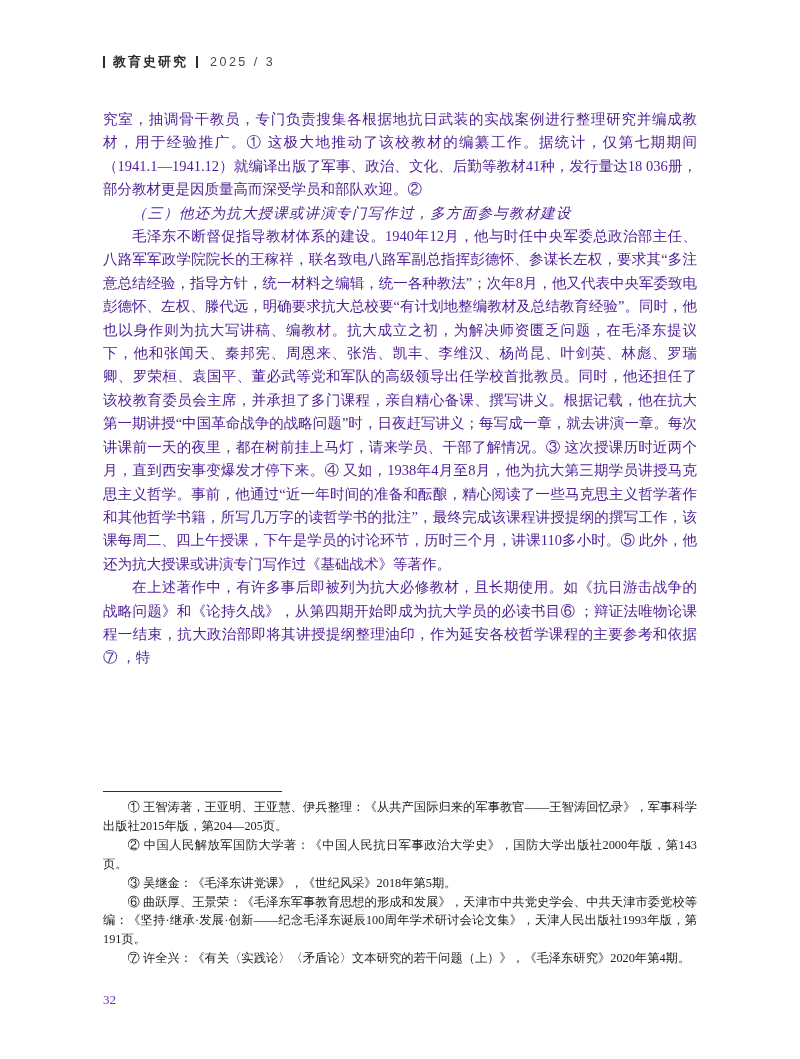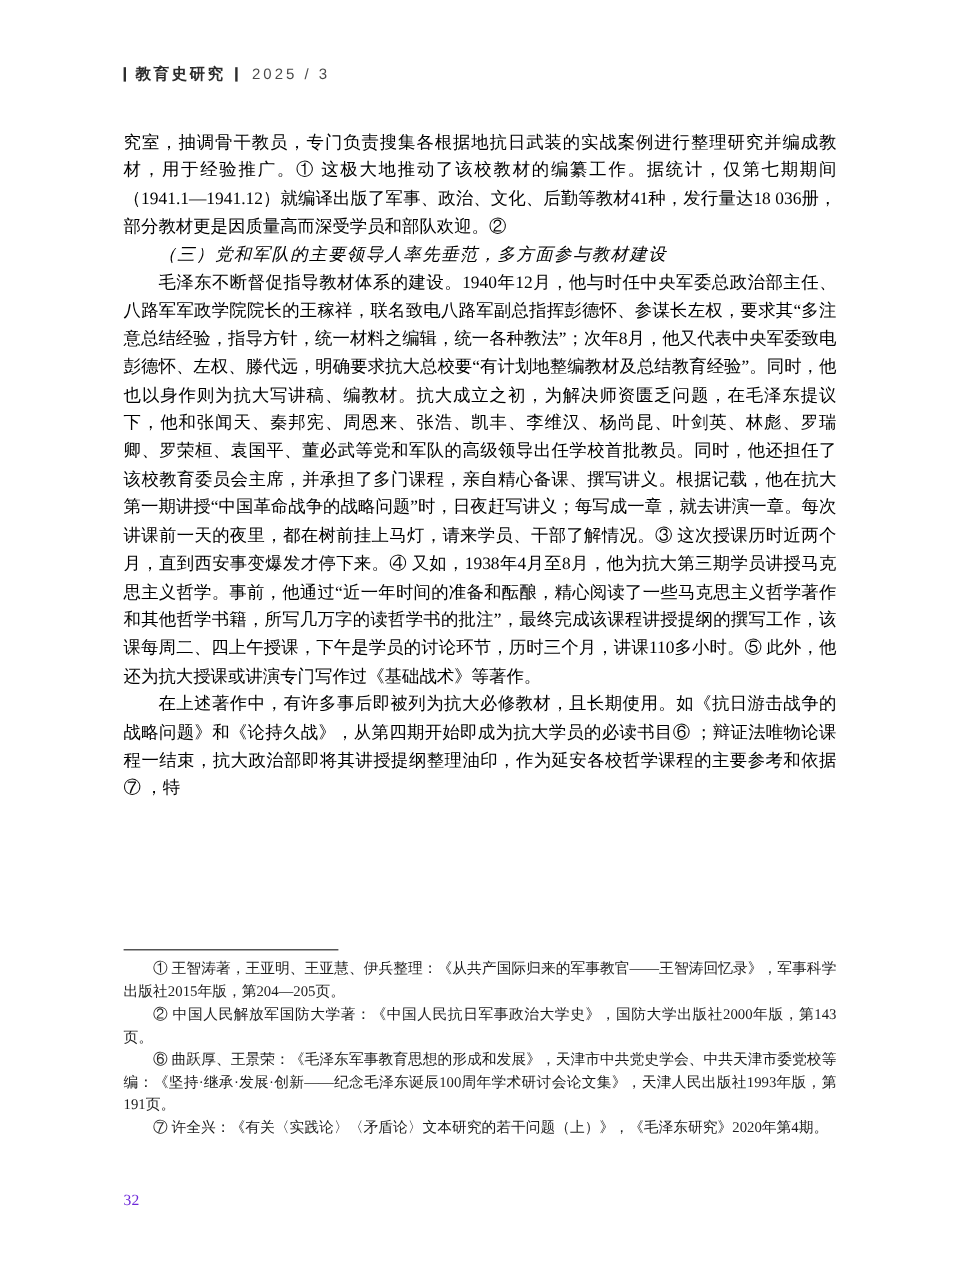--- a/index.html
+++ b/index.html
@@ -42,21 +42,21 @@
   }
   
   .article {
     position: absolute;
     left: 103px;
     top: 108px;
     width: 594px;
     font-size: 14.5px;
     line-height: 23.4px;
     text-align: justify;
-    color: #000000;
+    color: #4c1d95;
   }
   .article p { margin: 0; }
   .bp.indent { text-indent: 2em; }
   .bp.first { text-indent: 0; }
   .bp.heading {
     text-indent: 2em;
     font-style: italic;
     letter-spacing: 1.2px;
   }
   
@@ -96,30 +96,31 @@
 
   <header class="running-header">
     <span class="hbar"></span>
     <span class="journal-title">教育史研究</span>
     <span class="hbar"></span>
     <span class="issue-number">2025 / 3</span>
   </header>
 
   <main class="article">
     <p class="bp first">究室，抽调骨干教员，专门负责搜集各根据地抗日武装的实战案例进行整理研究并编成教材，用于经验推广。① 这极大地推动了该校教材的编纂工作。据统计，仅第七期期间（1941.1—1941.12）就编译出版了军事、政治、文化、后勤等教材41种，发行量达18 036册，部分教材更是因质量高而深受学员和部队欢迎。②</p>
-    <p class="bp heading">（三）党和军队的主要领导人率先垂范，多方面参与教材建设</p>
+    <p class="bp heading">（三）他还为抗大授课或讲演专门写作过，多方面参与教材建设</p>
     <p class="bp indent">毛泽东不断督促指导教材体系的建设。1940年12月，他与时任中央军委总政治部主任、八路军军政学院院长的王稼祥，联名致电八路军副总指挥彭德怀、参谋长左权，要求其“多注意总结经验，指导方针，统一材料之编辑，统一各种教法”；次年8月，他又代表中央军委致电彭德怀、左权、滕代远，明确要求抗大总校要“有计划地整编教材及总结教育经验”。同时，他也以身作则为抗大写讲稿、编教材。抗大成立之初，为解决师资匮乏问题，在毛泽东提议下，他和张闻天、秦邦宪、周恩来、张浩、凯丰、李维汉、杨尚昆、叶剑英、林彪、罗瑞卿、罗荣桓、袁国平、董必武等党和军队的高级领导出任学校首批教员。同时，他还担任了该校教育委员会主席，并承担了多门课程，亲自精心备课、撰写讲义。根据记载，他在抗大第一期讲授“中国革命战争的战略问题”时，日夜赶写讲义；每写成一章，就去讲演一章。每次讲课前一天的夜里，都在树前挂上马灯，请来学员、干部了解情况。③ 这次授课历时近两个月，直到西安事变爆发才停下来。④ 又如，1938年4月至8月，他为抗大第三期学员讲授马克思主义哲学。事前，他通过“近一年时间的准备和酝酿，精心阅读了一些马克思主义哲学著作和其他哲学书籍，所写几万字的读哲学书的批注”，最终完成该课程讲授提纲的撰写工作，该课每周二、四上午授课，下午是学员的讨论环节，历时三个月，讲课110多小时。⑤ 此外，他还为抗大授课或讲演专门写作过《基础战术》等著作。</p>
     <p class="bp indent">在上述著作中，有许多事后即被列为抗大必修教材，且长期使用。如《抗日游击战争的战略问题》和《论持久战》，从第四期开始即成为抗大学员的必读书目⑥ ；辩证法唯物论课程一结束，抗大政治部即将其讲授提纲整理油印，作为延安各校哲学课程的主要参考和依据⑦ ，特</p>
   </main>
 
   <div class="fn-divider"></div>
 
   <section class="footnotes">
     <p>① 王智涛著，王亚明、王亚慧、伊兵整理：《从共产国际归来的军事教官——王智涛回忆录》，军事科学出版社2015年版，第204—205页。</p>
     <p>② 中国人民解放军国防大学著：《中国人民抗日军事政治大学史》，国防大学出版社2000年版，第143页。</p>
+    <p>③ 吴继金：《毛泽东讲党课》，《世纪风采》2018年第5期。</p>
     <p>⑥ 曲跃厚、王景荣：《毛泽东军事教育思想的形成和发展》，天津市中共党史学会、中共天津市委党校等编：《坚持·继承·发展·创新——纪念毛泽东诞辰100周年学术研讨会论文集》，天津人民出版社1993年版，第191页。</p>
     <p>⑦ 许全兴：《有关〈实践论〉〈矛盾论〉文本研究的若干问题（上）》，《毛泽东研究》2020年第4期。</p>
   </section>
 
   <footer>
     <span class="page-number">32</span>
   </footer>
 
 </div>
 

